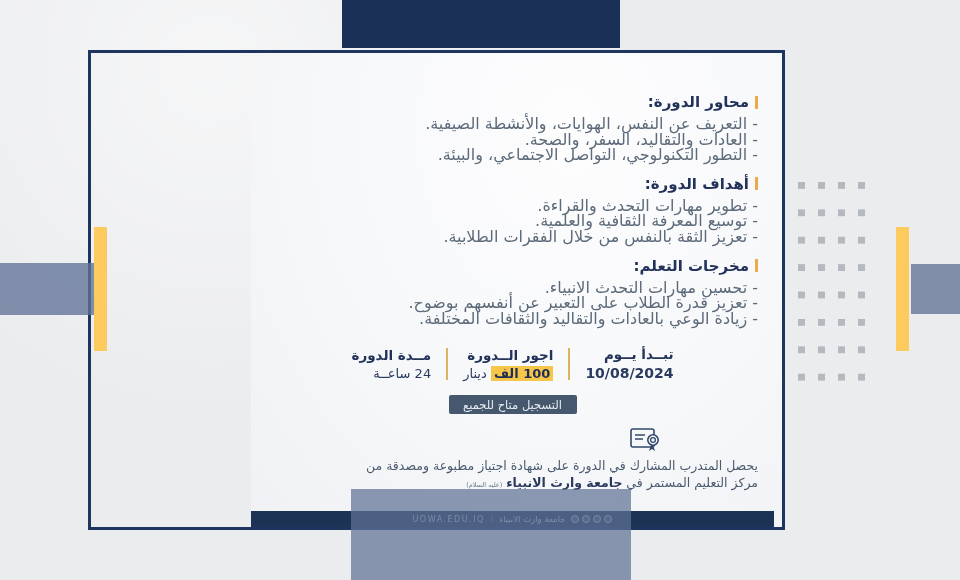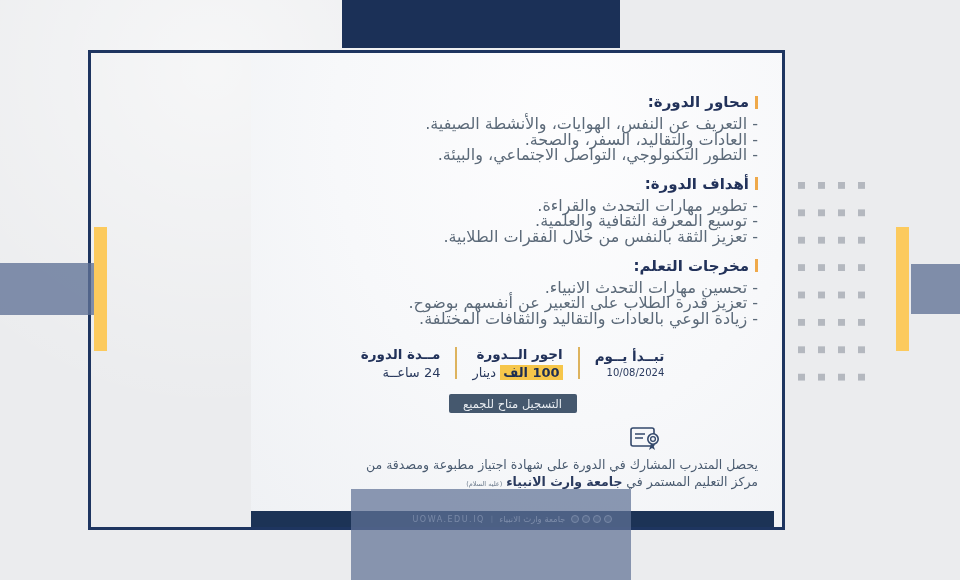--- a/index.html
+++ b/index.html
@@ -38,21 +38,21 @@
   .sec{margin-bottom:12px;}
   .sec-head{display:flex;align-items:center;gap:6px;margin-bottom:5px;}
   .tick{width:3px;height:13px;background:#efa94a;flex:0 0 auto;}
   .sec-title{font-size:15px;font-weight:bold;color:#22325a;}
   .sec-item{font-size:16px;line-height:15.6px;color:#5c6a79;}
 
   #info-row{margin-top:20px;display:flex;direction:rtl;justify-content:center;align-items:center;gap:15px;}
   .info-col{text-align:right;}
   .info-label{font-size:13.5px;font-weight:bold;color:#22325a;margin-bottom:3px;}
   .info-value{font-size:13px;color:#2a3a5e;}
-  .info-value.date{font-size:10px;}
+  .info-value.date{font-size:14px;font-weight:bold;}
   .vdiv{width:2px;height:32px;background:#ddb35e;}
   .hl{background:#f6c64a;color:#1e2e52;font-weight:bold;padding:0 3px;}
 
   #reg-btn{
     display:flex;align-items:center;justify-content:center;
     margin:14px auto 8px;width:128px;height:19px;
     background:#45586e;border:none;border-radius:2px;
     color:#e9edf2;font-size:11.5px;font-family:inherit;cursor:pointer;
   }
 

